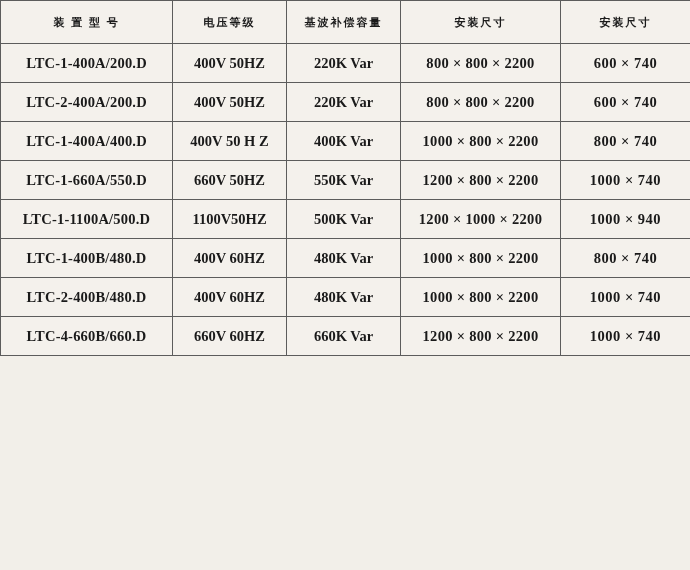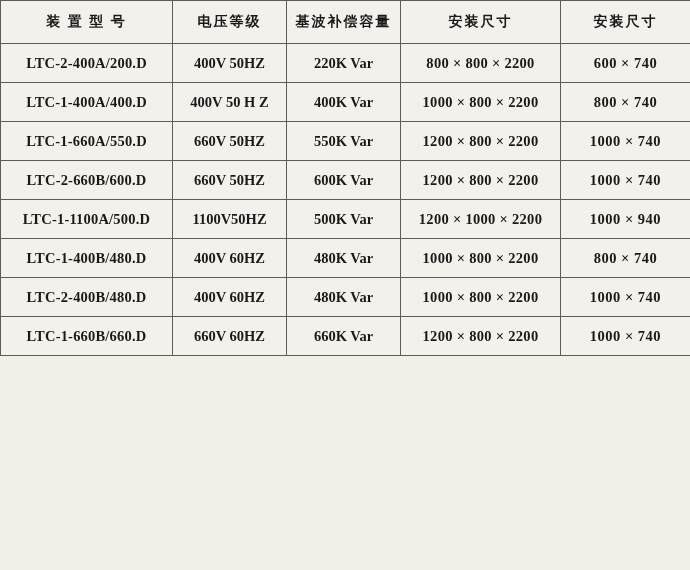--- a/index.html
+++ b/index.html
@@ -29,21 +29,21 @@
   .spec-table th,
   .spec-table td {
     border: 1px solid #5c5c5c;
     text-align: center;
     vertical-align: middle;
     padding: 0;
     background: #f4f1ec;
   }
   .spec-table thead th {
     height: 42px;
-    font-size: 14px;
+    font-size: 11px;
     font-weight: bold;
     letter-spacing: 2px;
     font-family: "Liberation Serif", "DejaVu Serif", serif;
   }
   .spec-table tbody td {
     height: 38px;
     font-size: 14.5px;
     font-weight: bold;
     white-space: nowrap;
   }
@@ -81,44 +81,44 @@
     <tr>
       <th>装 置 型 号</th>
       <th>电压等级</th>
       <th>基波补偿容量</th>
       <th>安装尺寸</th>
       <th>安装尺寸</th>
     </tr>
   </thead>
   <tbody>
     <tr>
+      <td class="model">LTC-1-400A/200.D</td>
+      <td class="voltage">400V 50HZ</td>
+      <td class="capacity">220K Var</td>
+      <td class="cabinet">800 × 800 × 2200</td>
+      <td class="install">600 × 740</td>
+    </tr>
+    <tr>
       <td class="model">LTC-2-400A/200.D</td>
       <td class="voltage">400V 50HZ</td>
       <td class="capacity">220K Var</td>
       <td class="cabinet">800 × 800 × 2200</td>
       <td class="install">600 × 740</td>
     </tr>
     <tr>
       <td class="model">LTC-1-400A/400.D</td>
       <td class="voltage">400V 50 H Z</td>
       <td class="capacity">400K Var</td>
       <td class="cabinet">1000 × 800 × 2200</td>
       <td class="install">800 × 740</td>
     </tr>
     <tr>
       <td class="model">LTC-1-660A/550.D</td>
       <td class="voltage">660V 50HZ</td>
       <td class="capacity">550K Var</td>
-      <td class="cabinet">1200 × 800 × 2200</td>
-      <td class="install">1000 × 740</td>
-    </tr>
-    <tr>
-      <td class="model">LTC-2-660B/600.D</td>
-      <td class="voltage">660V 50HZ</td>
-      <td class="capacity">600K Var</td>
       <td class="cabinet">1200 × 800 × 2200</td>
       <td class="install">1000 × 740</td>
     </tr>
     <tr>
       <td class="model">LTC-1-1100A/500.D</td>
       <td class="voltage">1100V50HZ</td>
       <td class="capacity">500K Var</td>
       <td class="cabinet">1200 × 1000 × 2200</td>
       <td class="install">1000 × 940</td>
     </tr>
@@ -130,20 +130,20 @@
       <td class="install">800 × 740</td>
     </tr>
     <tr>
       <td class="model">LTC-2-400B/480.D</td>
       <td class="voltage">400V 60HZ</td>
       <td class="capacity">480K Var</td>
       <td class="cabinet">1000 × 800 × 2200</td>
       <td class="install">1000 × 740</td>
     </tr>
     <tr>
-      <td class="model">LTC-1-660B/660.D</td>
+      <td class="model">LTC-4-660B/660.D</td>
       <td class="voltage">660V 60HZ</td>
       <td class="capacity">660K Var</td>
       <td class="cabinet">1200 × 800 × 2200</td>
       <td class="install">1000 × 740</td>
     </tr>
   </tbody>
 </table>
 
 </body></html>

